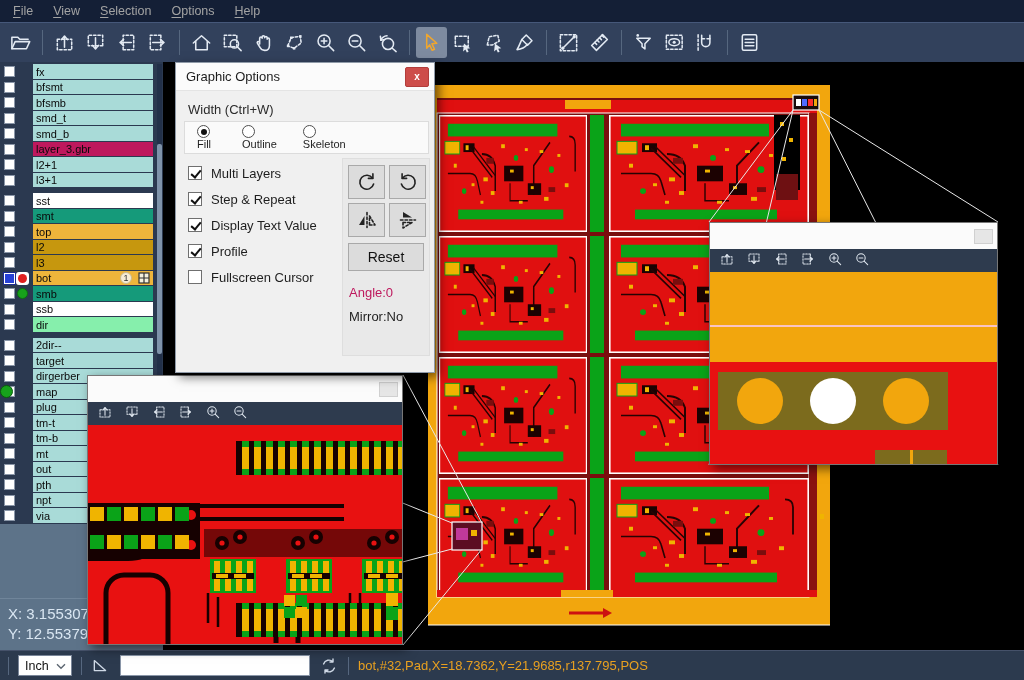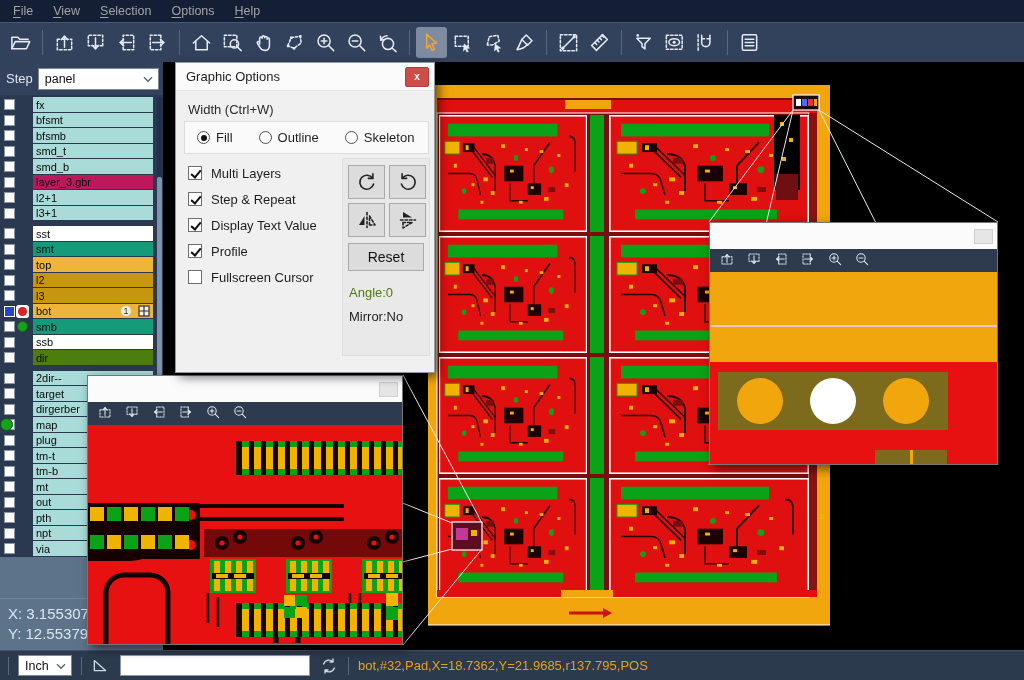--- a/index.html
+++ b/index.html
@@ -46,33 +46,33 @@
   #cmd-input{width:190px;height:21px;background:#fff;border:1px solid #8a96a8;box-sizing:border-box;font-size:12px;padding:0 4px;}
   #sel-info{font-size:13px;white-space:nowrap;}
   
   #canvas{position:absolute;left:163px;top:62px;width:861px;height:588px;background:#000;z-index:1;}
   
   #dialog{position:absolute;left:175px;top:62px;width:260px;height:311px;background:#f0f0f0;border:1px solid #8f9aa8;box-shadow:4px 4px 10px rgba(0,0,0,.55);z-index:6;box-sizing:border-box;}
   #dlg-title{height:27px;background:#fbfbfb;border-bottom:1px solid #e4e4e4;display:flex;align-items:center;padding-left:10px;font-size:13px;color:#1c1c1c;position:relative;}
   #dlg-close{position:absolute;right:5px;top:4px;width:22px;height:18px;background:#cd4d4a;border:1px solid #b23d3b;border-radius:2px;color:#fff;font-size:10px;font-weight:bold;display:flex;align-items:center;justify-content:center;line-height:1;}
   #dlg-width-label{position:absolute;left:12px;top:39px;font-size:13px;color:#2a2a2a;}
   #dlg-radiobox{position:absolute;left:8px;top:58px;width:243px;height:31px;background:#fafafa;border:1px solid #dcdcdc;display:flex;align-items:center;}
-  .radio-item{display:flex;align-items:center;font-size:13px;color:#1e1e1e;}
+  .radio-item{display:flex;font-size:11px;color:#1e1e1e;flex-direction:column;}
   .radio-circ{width:13px;height:13px;border:1px solid #4e4e4e;border-radius:50%;background:#fff;margin-right:6px;position:relative;box-sizing:border-box;}
   .radio-circ.on::after{content:"";position:absolute;left:2.5px;top:2.5px;width:6px;height:6px;background:#111;border-radius:50%;}
   #dlg-checks{position:absolute;left:12px;top:97px;}
   .dlg-check-row{height:26px;display:flex;align-items:center;}
   .dlg-check{width:14px;height:14px;background:#fff;border:1px solid #6f6f6f;margin-right:9px;position:relative;box-sizing:border-box;flex:0 0 auto;}
   .dlg-check.checked::after{content:"";position:absolute;left:4px;top:1px;width:4px;height:8px;border-right:2px solid #101010;border-bottom:2px solid #101010;transform:rotate(40deg);}
   .dlg-check-label{font-size:13px;color:#1e1e1e;white-space:nowrap;}
   #dlg-tools{position:absolute;left:166px;top:95px;width:88px;height:198px;background:#e9e9e9;border:1px solid #dedede;box-sizing:border-box;}
   .tool-btn{position:absolute;width:37px;height:34px;background:#dcdcdc;border:1px solid #a9a9a9;display:flex;align-items:center;justify-content:center;color:#222;box-sizing:border-box;}
   .tool-btn svg{width:24px;height:24px;}
   #dlg-reset{position:absolute;left:5px;top:84px;width:76px;height:28px;background:#dcdcdc;border:1px solid #a9a9a9;font-size:14px;color:#111;display:flex;align-items:center;justify-content:center;box-sizing:border-box;}
-  #dlg-angle{position:absolute;left:6px;top:126px;font-size:13px;color:#4d7c0f;}
+  #dlg-angle{position:absolute;left:6px;top:126px;font-size:13px;color:#be185d;}
   #dlg-mirror{position:absolute;left:6px;top:150px;font-size:13px;color:#1e1e1e;}
   #dlg-closebtn{position:absolute;left:9px;top:279px;width:241px;height:25px;background:#e3e3e3;border:1px solid #aaa;font-size:14px;color:#111;display:flex;align-items:center;justify-content:center;box-sizing:border-box;}
   
   .magwin{position:absolute;border:1px solid #777;background:#fff;box-shadow:4px 4px 10px rgba(0,0,0,.55);z-index:4;box-sizing:border-box;display:flex;flex-direction:column;}
   .mag-title{height:26px;background:#fbfbfb;position:relative;flex:0 0 auto;}
   .mag-sysbtn{position:absolute;right:4px;top:6px;width:17px;height:13px;background:#e6e6e6;border:1px solid #d0d0d0;}
   .mag-toolbar{height:23px;background:#2e3b4e;display:flex;align-items:center;gap:11px;padding-left:9px;color:#dfe6ee;flex:0 0 auto;}
   .mag-toolbar .mag-ico{width:16px;height:16px;}
   .mag-content{flex:1;position:relative;overflow:hidden;}
   .mag-content svg{position:absolute;left:0;top:0;}
@@ -355,29 +355,20 @@
     <g stroke="#e9e9e9" stroke-width="1">
       <line x1="289" y1="461" x2="-76" y2="313"></line>
       <line x1="319" y1="461" x2="240" y2="313"></line>
       <line x1="289" y1="487" x2="-76" y2="583"></line>
       <line x1="319" y1="487" x2="240" y2="583"></line>
     </g>
   </svg>
 </div>
 
 <div id="sidebar">
-  <div id="step-row">
-    <span id="step-label">Step</span>
-    <div id="step-select" class="selectbox">
-      <span>panel</span>
-      <svg class="chev" viewBox="0 0 24 24" fill="none" stroke="currentColor" stroke-width="2">
-          <path d="M6 9.5 l6 6 6-6"></path>
-        </svg>
-    </div>
-  </div>
   <div id="rows">
     <div id="side-scroll">
         <div id="side-thumb"></div>
       </div>
   <div class="lrow">
         <span class="cb"></span>
         <span class="ind"></span>
         <div class="name" style="background: rgb(169, 219, 216);">fx</div>
       </div>
       <div class="lrow">
@@ -461,21 +452,21 @@
         <div class="name" style="background: rgb(21, 154, 122);">smb</div>
       </div>
       <div class="lrow">
         <span class="cb"></span>
         <span class="ind"></span>
         <div class="name" style="background: rgb(255, 255, 255);">ssb</div>
       </div>
       <div class="lrow">
         <span class="cb"></span>
         <span class="ind"></span>
-        <div class="name" style="background: #4d7c0f;">dir</div>
+        <div class="name" style="background: #86efac;">dir</div>
       </div>
       <div class="group-sep"></div>
       <div class="lrow">
         <span class="cb"></span>
         <span class="ind"></span>
         <div class="name" style="background: rgb(169, 219, 216);">2dir--</div>
       </div>
       <div class="lrow">
         <span class="cb"></span>
         <span class="ind"></span>

